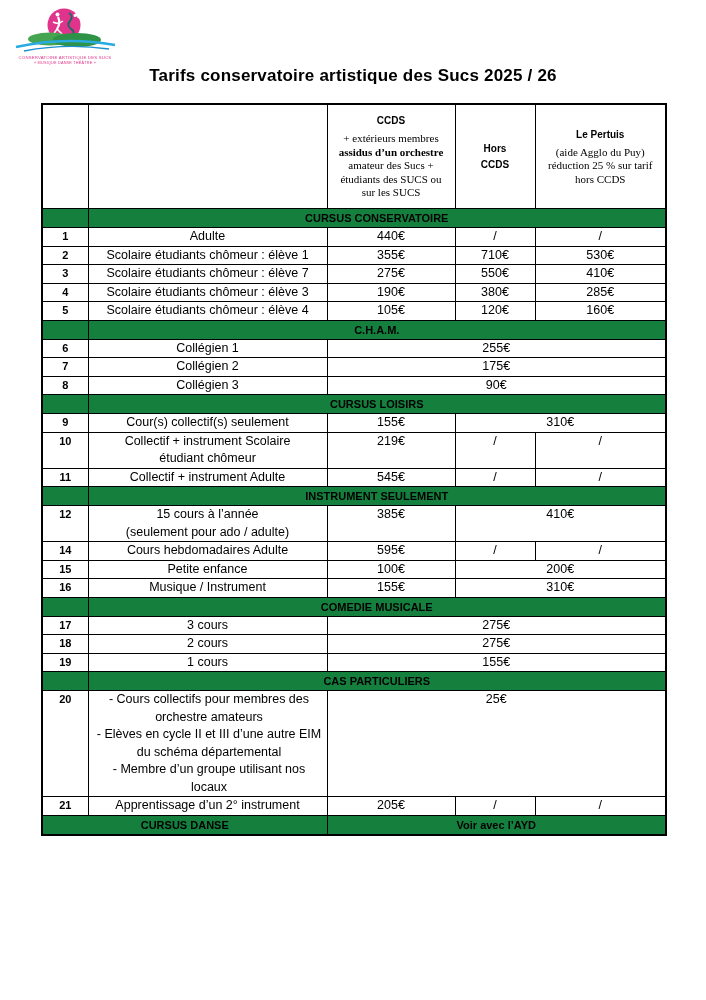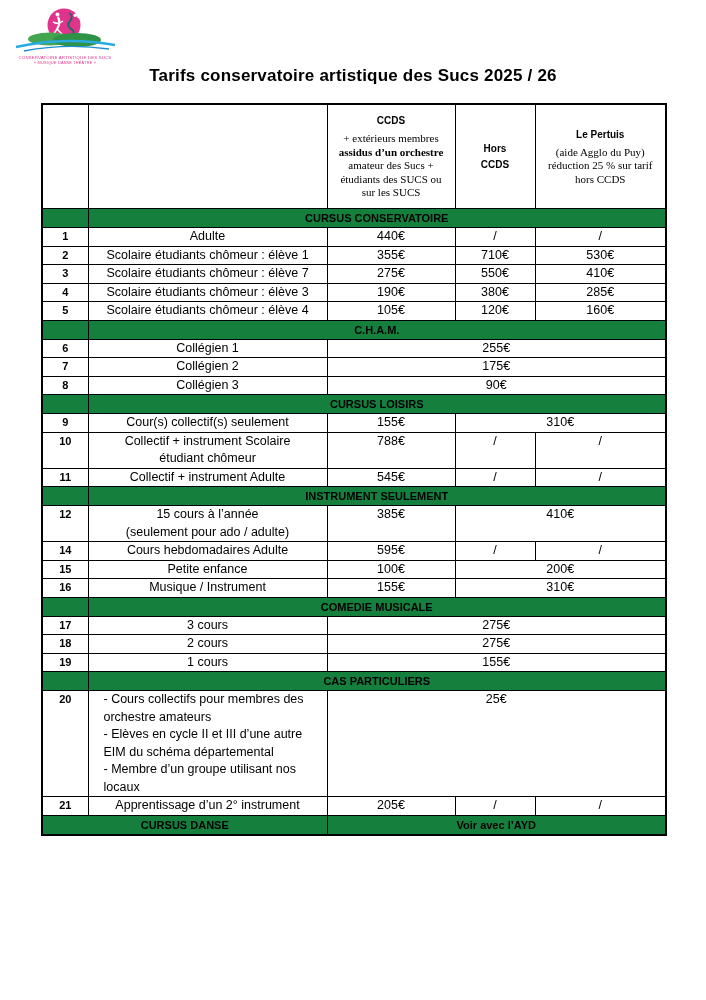--- a/index.html
+++ b/index.html
@@ -23,21 +23,21 @@
   }
   tr.hdr td{height:99px;vertical-align:middle;padding:2px;}
   .hmain{font-weight:bold;font-size:10px;line-height:16px;}
   .hmain.hors{width:46px;margin:0 auto;}
   .hsub{font-family:"Liberation Serif", serif;font-size:11px;line-height:13.5px;margin-top:3px;}
   td.num{font-weight:bold;font-size:11px;line-height:17px;padding:0;}
   tr.sec td{
     background:#15803d;font-weight:bold;font-size:11px;
     height:18px;line-height:18px;padding:0;vertical-align:middle;margin-top:15px;
   }
-  td.lbl.left{text-align:left;padding-left:15px;}
+  td.lbl.left{text-align:center;padding-left:5px;}
 </style>
 </head>
 <body>
 
 <svg class="logo" viewBox="0 0 104 60" aria-hidden="true">
   <g>
     <circle cx="50" cy="19" r="16.5" fill="#e0338c"></circle>
     <g>
       <circle cx="43.5" cy="8.5" r="2" fill="#ffffff"></circle>
       <path d="M44,11 q3,6 -1,12" stroke="#ffffff" stroke-width="2.2" fill="none"></path>
@@ -162,21 +162,21 @@
       </tr>
       <tr>
         <td class="num">9</td>
         <td class="lbl">Cour(s) collectif(s) seulement</td>
         <td class="val">155€</td>
         <td class="val" colspan="2">310€</td>
       </tr>
       <tr>
         <td class="num">10</td>
         <td class="lbl">Collectif + instrument Scolaire<br>étudiant chômeur</td>
-        <td class="val">788€</td>
+        <td class="val">219€</td>
         <td class="val">/</td>
         <td class="val">/</td>
       </tr>
       <tr>
         <td class="num">11</td>
         <td class="lbl">Collectif + instrument Adulte</td>
         <td class="val">545€</td>
         <td class="val">/</td>
         <td class="val">/</td>
       </tr>

